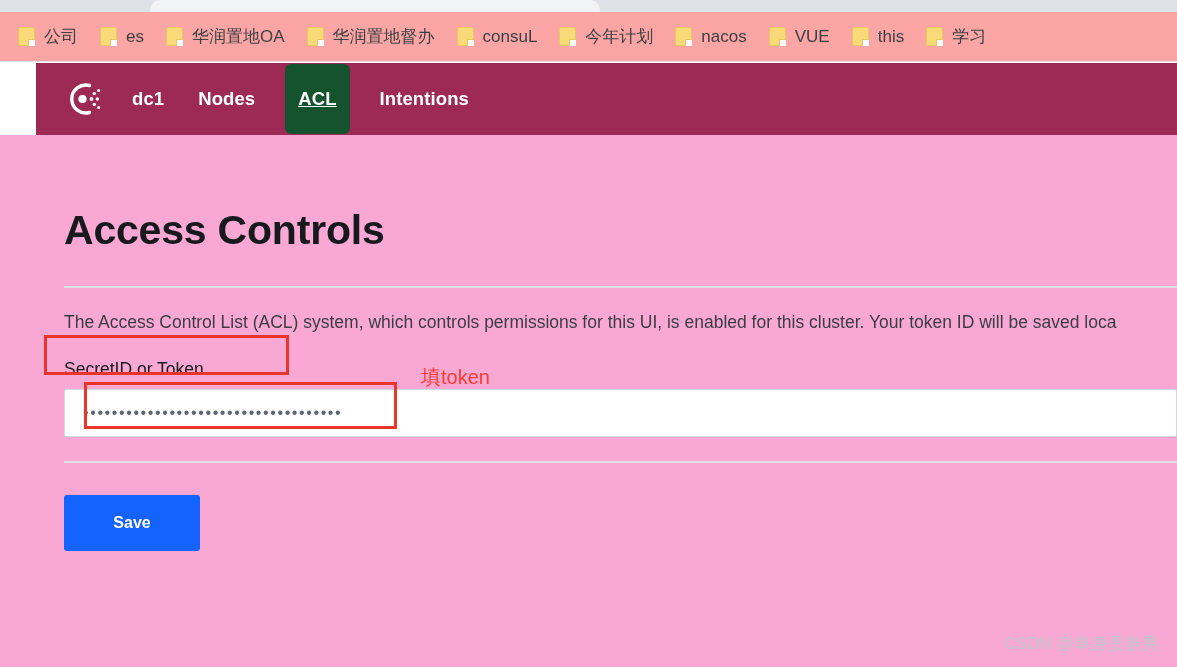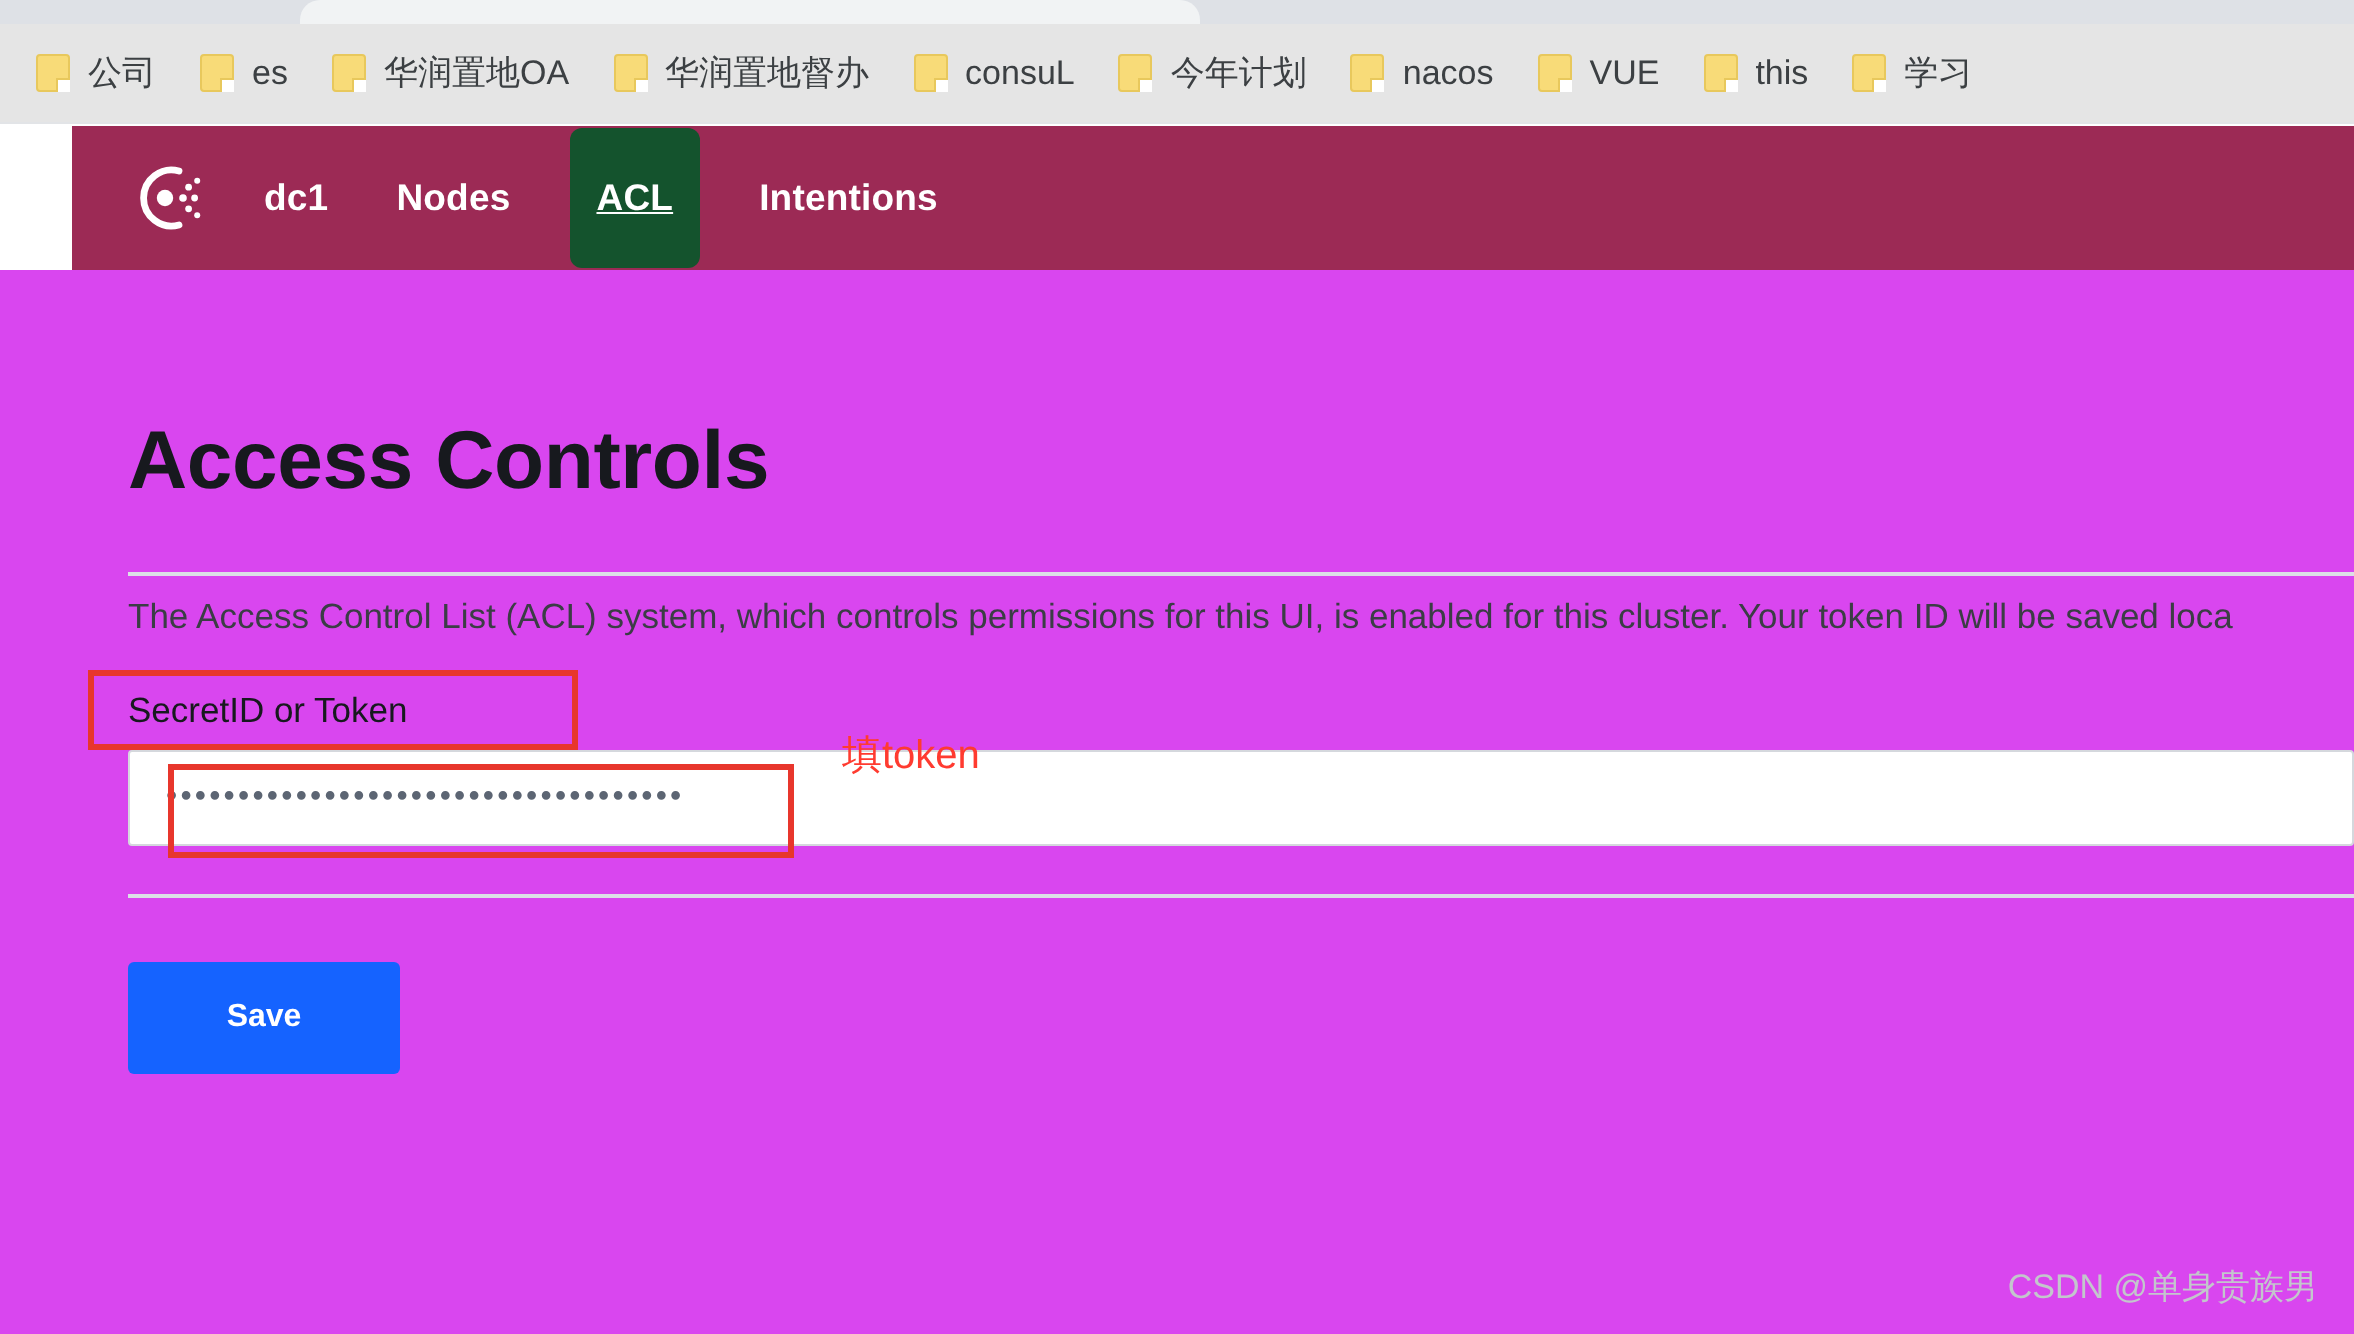--- a/index.html
+++ b/index.html
@@ -40,21 +40,21 @@
     width: 330px; height: 12px;
     background: #dee1e6;
   }
 
   
   .bookmarks-bar {
     position: absolute;
     top: 12px; left: 0;
     width: 1177px;
     height: 50px;
-    background: #e5e5e5;
+    background: #fca5a5;
     border-bottom: 1px solid #e2e4e7;
     display: flex;
     align-items: center;
     padding-left: 18px;
     box-sizing: border-box;
     overflow: hidden;
     white-space: nowrap;
   }
   .bookmark {
     display: inline-flex;
@@ -128,21 +128,21 @@
     padding: 24px 13px;
     text-decoration: underline;
   }
 
   
   .page {
     position: absolute;
     top: 135px; left: 0;
     width: 1177px;
     height: 532px;
-    background: #d946ef;
+    background: #f9a8d4;
     padding: 0 0 0 64px;
     box-sizing: border-box;
     overflow: hidden;
   }
   .page-title {
     font-size: 41px;
     font-weight: bold;
     color: #17191e;
     margin: 0;
     padding-top: 72px;
@@ -150,21 +150,21 @@
   }
   .rule {
     height: 2px;
     background: #dce0e6;
     margin-top: 32px;
     width: 1113px;
   }
   .description {
     font-size: 17.5px;
     color: #3b3d45;
-    margin-top: 10px;
+    margin-top: 24px;
     white-space: nowrap;
     overflow: hidden;
     width: 1113px;
   }
 
   
   .form-block {
     margin-top: 26px;
     position: relative;
   }

